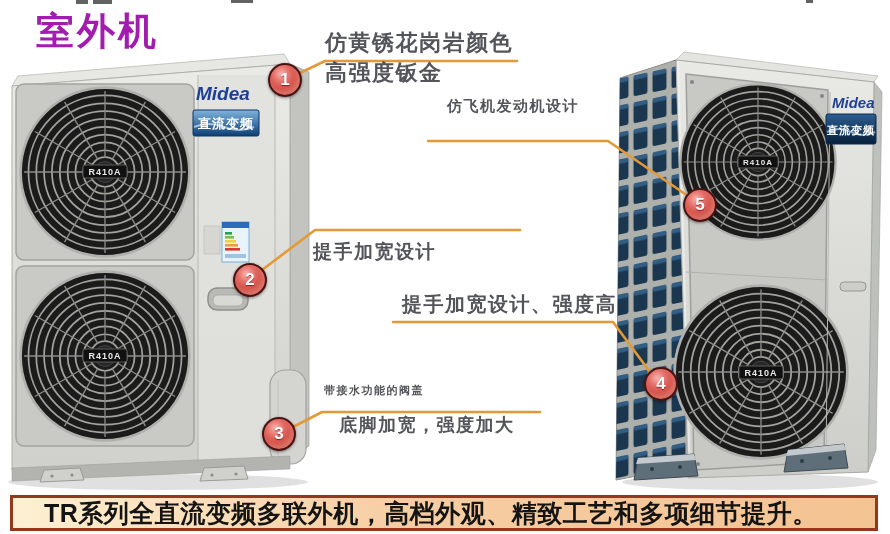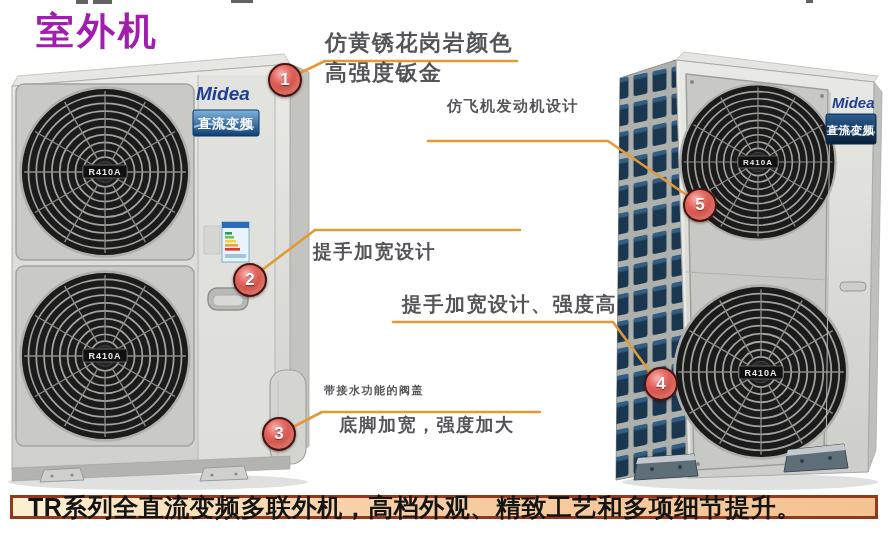--- a/index.html
+++ b/index.html
@@ -28,24 +28,24 @@
   .ct{position:absolute;font-weight:700;color:#54555a;letter-spacing:1.5px;white-space:nowrap;line-height:1.15;}
   .c1a{left:325px;top:30px;font-size:22px;}
   .c1b{left:325px;top:60px;font-size:22px;}
   .c2a{left:313px;top:201px;font-size:19px;margin-top:40px;}
   .c3a{left:324px;top:384px;font-size:11px;}
   .c3b{left:339px;top:415px;font-size:18px;}
   .c4a{left:402px;top:293px;font-size:20px;}
   .c5a{left:447px;top:97px;font-size:15px;}
   .c5b{left:463px;top:149px;font-size:20px;}
   
-  .banner{position:absolute;left:10px;top:495px;width:868px;height:24px;box-sizing:border-box;
+  .banner{position:absolute;left:10px;top:495px;width:868px;height:36px;box-sizing:border-box;
           border:3px solid #93381d;
           background:linear-gradient(90deg,#fdf0d2 0%,#f6cda3 45%,#f4c392 100%);
-          display:flex;align-items:center;padding-left:15px;
+          display:flex;align-items:center;padding-left:31px;
           font-size:25px;font-weight:800;color:#141414;letter-spacing:.5px;white-space:nowrap;}
   svg text{font-family:"Liberation Sans","DejaVu Sans",sans-serif;}
 </style>
 </head>
 <body>
 
 <div class="canvas">
 
   <svg width="0" height="0" style="position:absolute">
     <defs>

